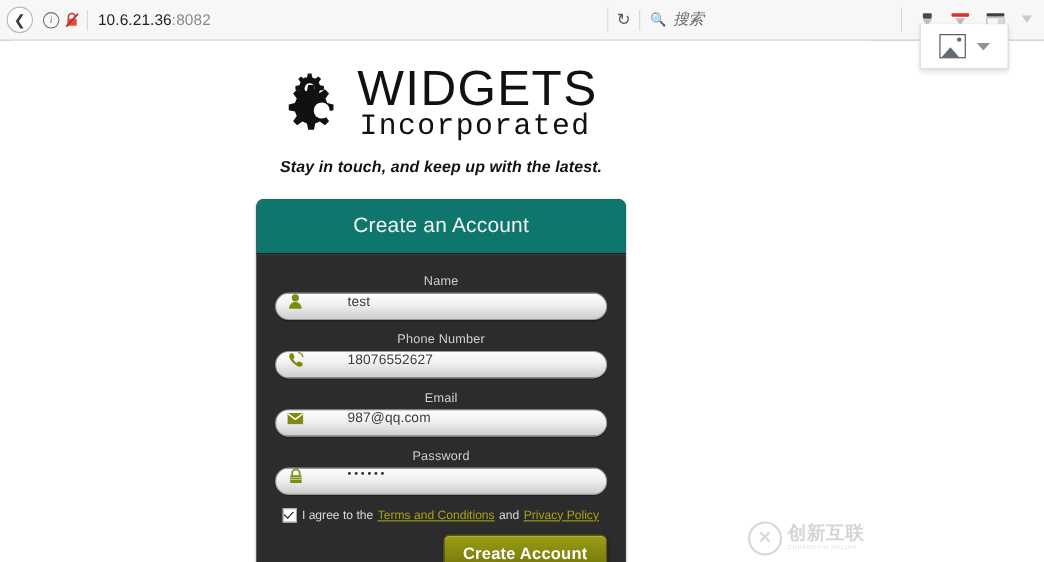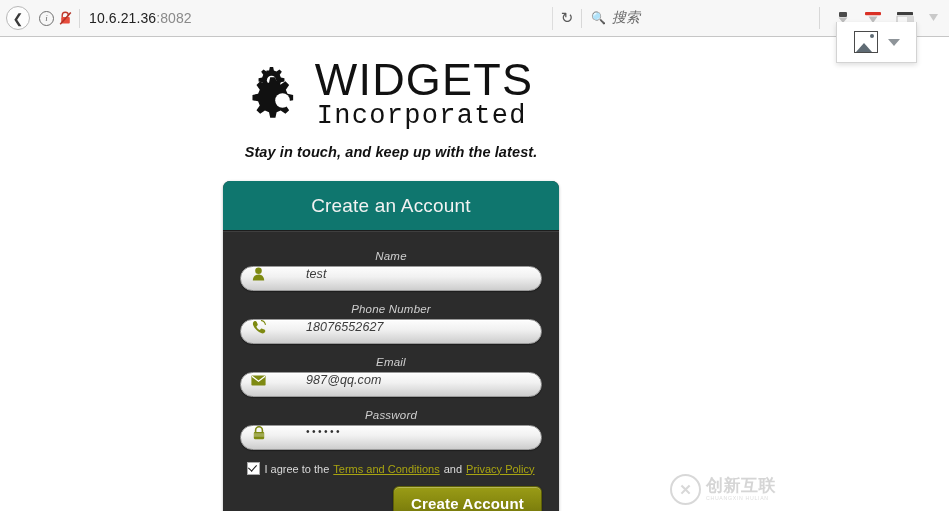--- a/index.html
+++ b/index.html
@@ -174,21 +174,21 @@
     width: 0; height: 0;
     border-left: 6px solid transparent;
     border-right: 6px solid transparent;
     border-top: 7px solid #8e9499;
     cursor: pointer;
   }
 
   
   #page {
     position: absolute;
-    top: 37px; left: 0;
+    top: 37px; left: 10px;
     width: 782px;
     height: 474px;
     background: #ffffff;
   }
 
   
   #logo-block {
     margin-top: 21px;
     display: flex;
     flex-direction: column;
@@ -257,21 +257,21 @@
   }
   #panel-title {
     color: #f2f2f2;
     font-size: 19px;
     font-weight: 400;
     letter-spacing: 0.2px;
   }
   #panel-body {
     padding: 18px 17px 20px 17px;
   }
-  .field-group { margin-bottom: 12px; font-style: italic; }
+  .field-group { margin-bottom: 12px; }
   .field-label {
     text-align: center;
     color: #cfcfcf;
     font-size: 11.5px;
     margin-bottom: 4px;
     letter-spacing: 0.2px;
   }
   .field-input {
     height: 25px;
     border-radius: 13px;

